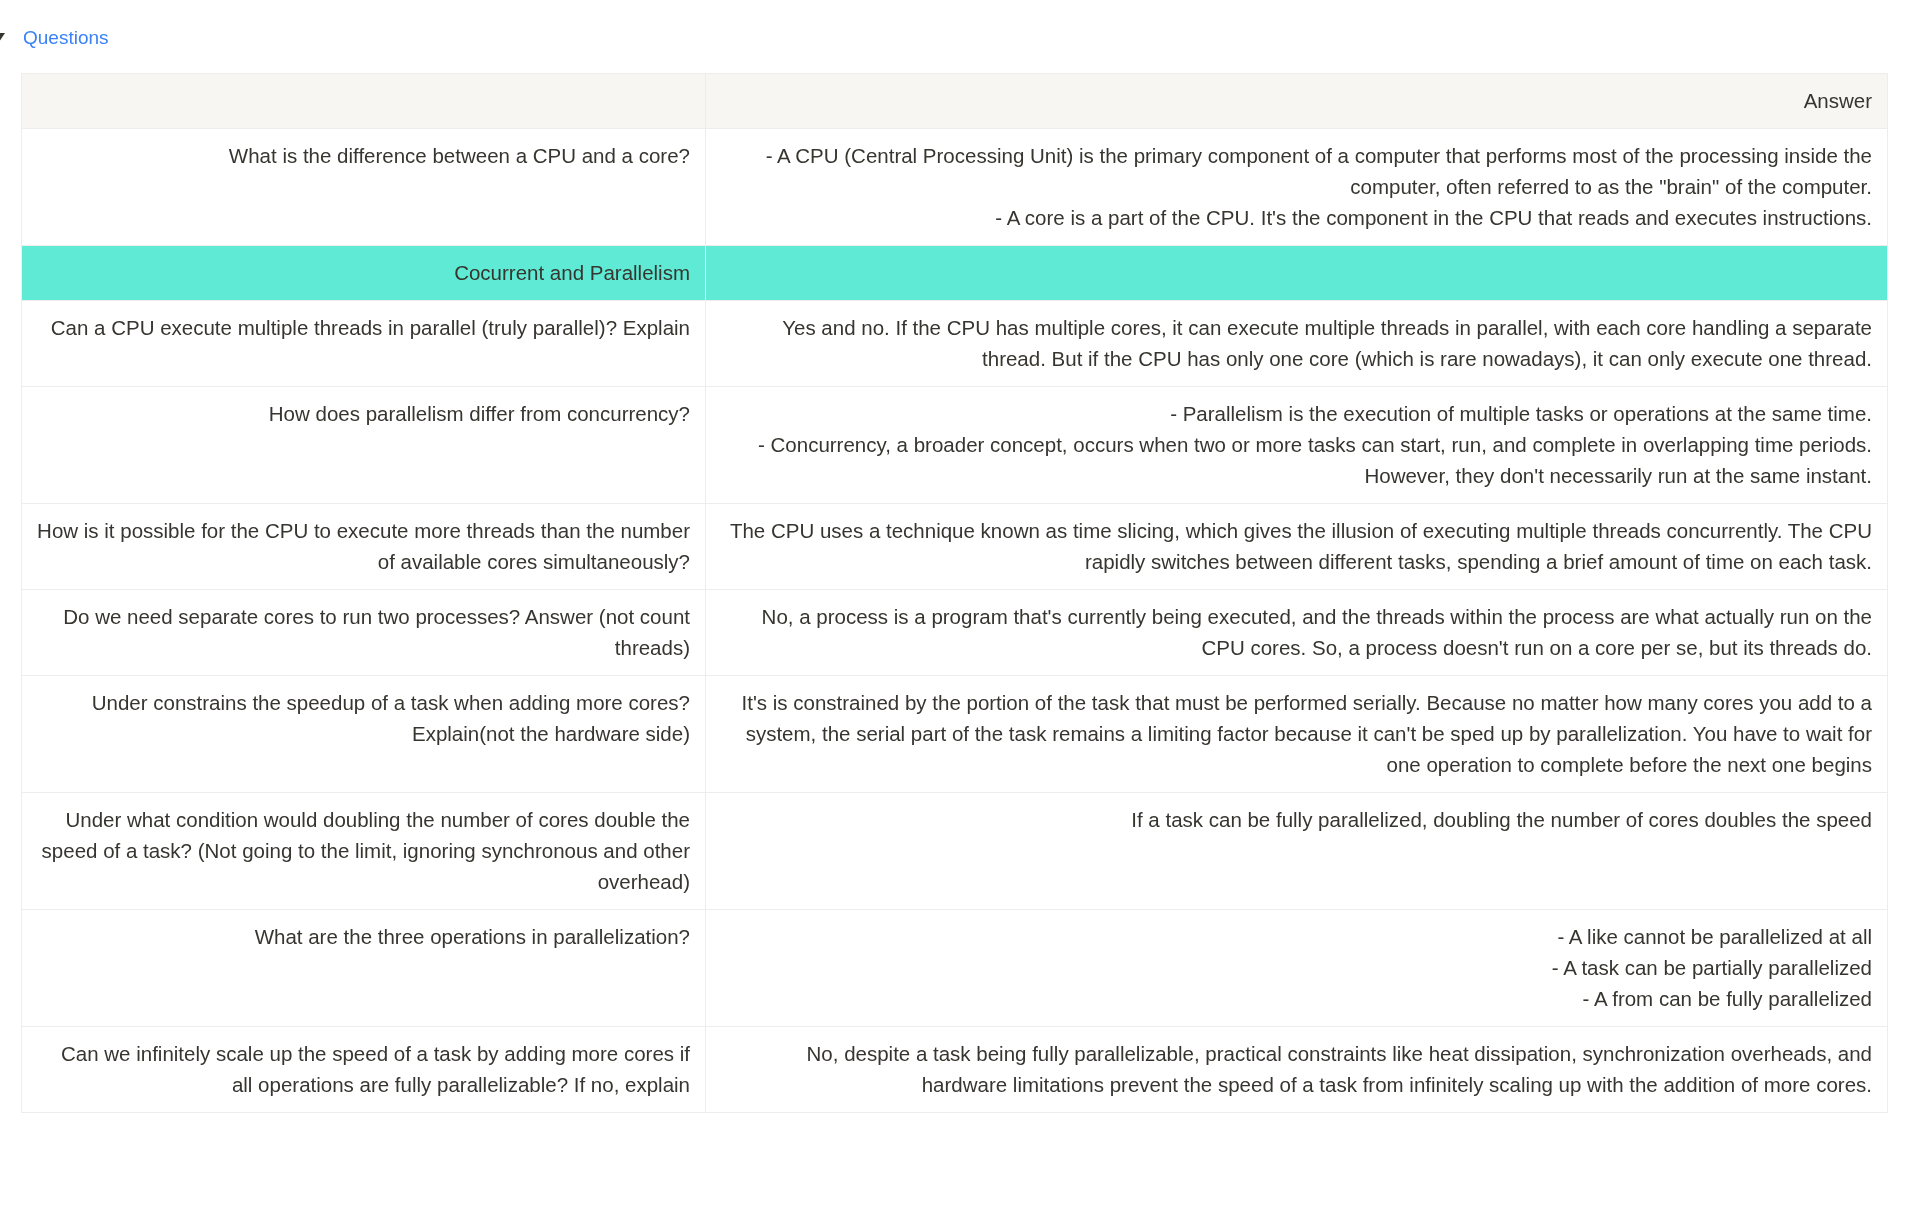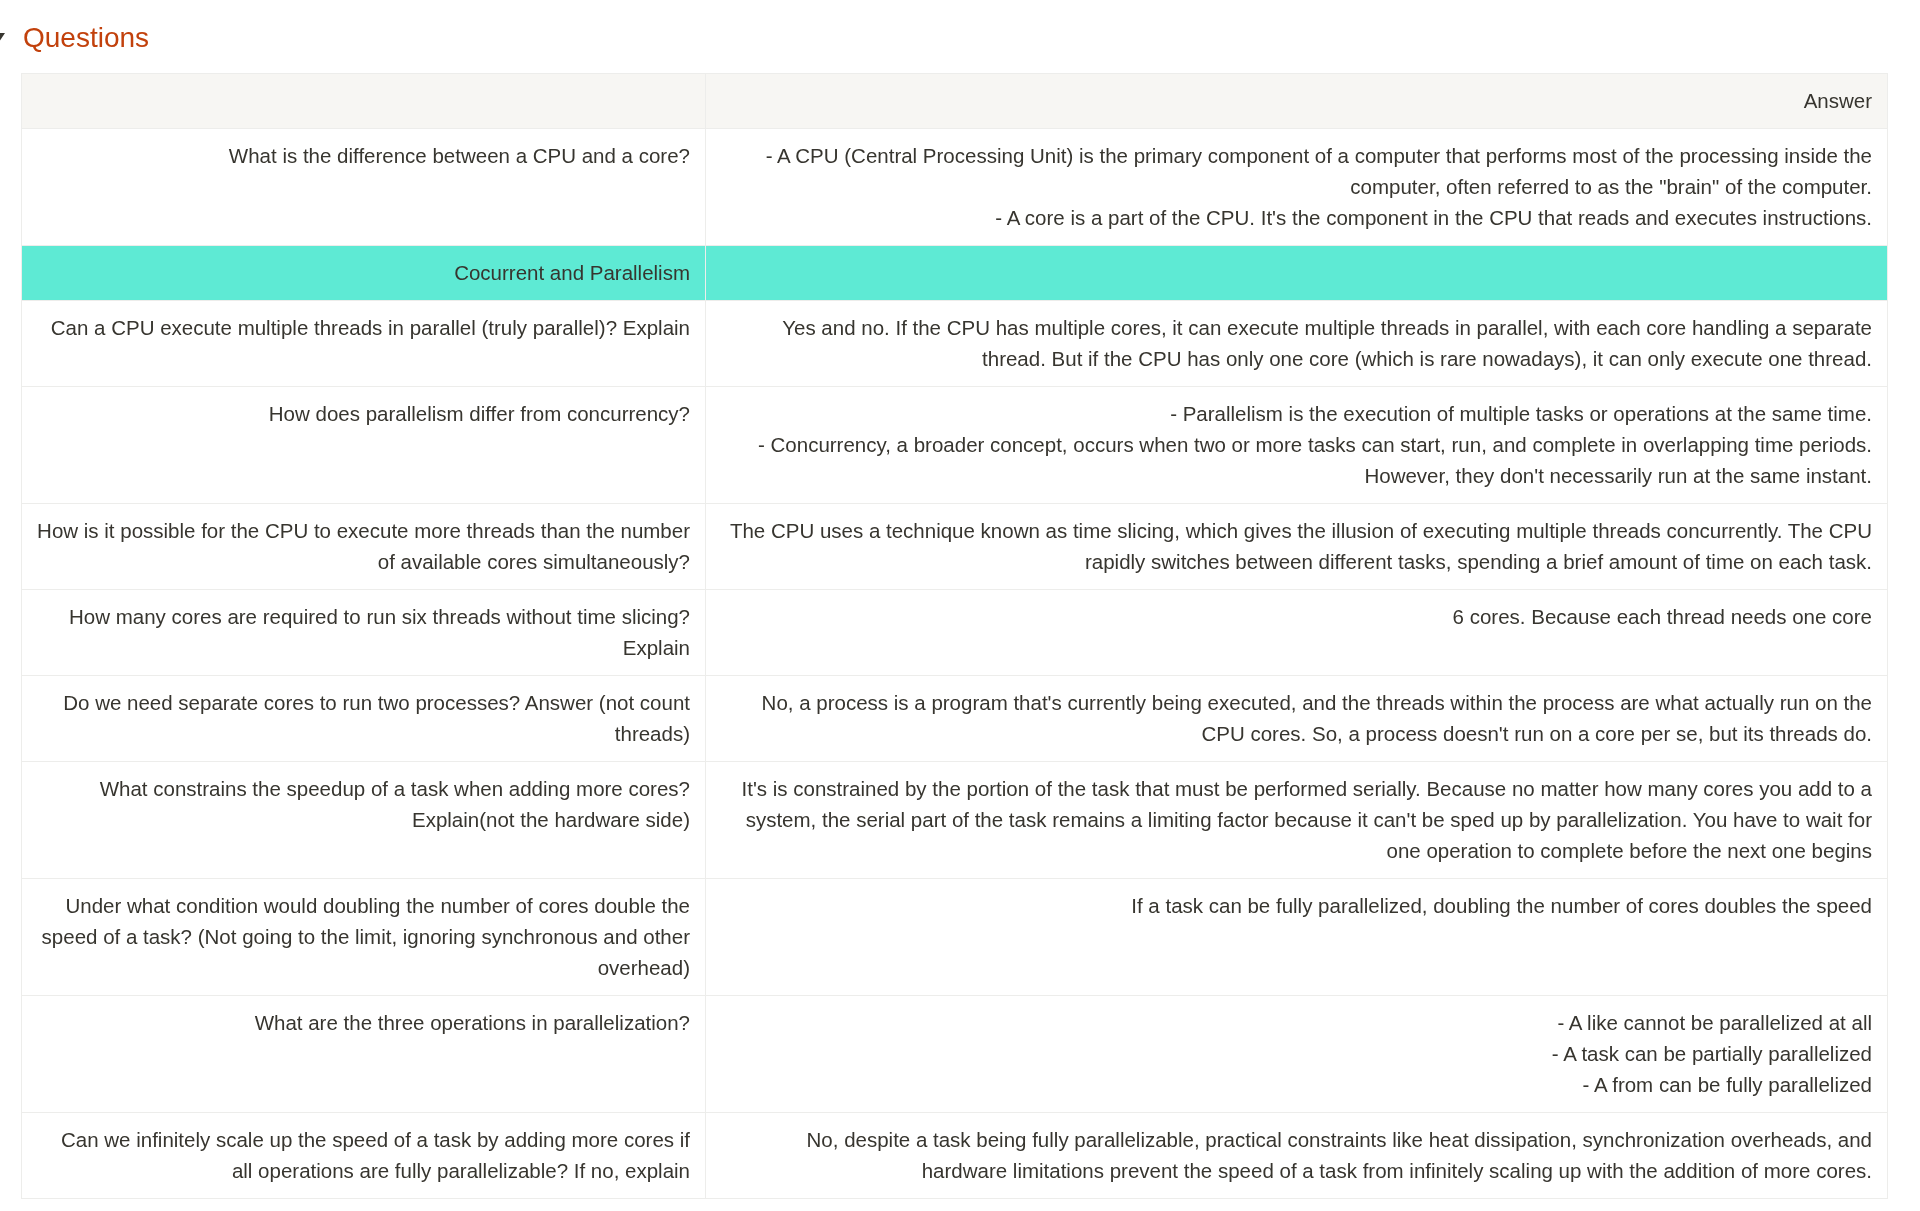--- a/index.html
+++ b/index.html
@@ -10,22 +10,22 @@
   .toggle-heading {
     position: absolute; left: 0; top: 18px; height: 40px;
     display: flex; align-items: center;
   }
   .toggle-arrow {
     position: absolute; left: -7px; top: 15px; width: 0; height: 0;
     border-left: 6px solid transparent; border-right: 6px solid transparent;
     border-top: 9px solid #37352f;
   }
   .toggle-title {
-    position: absolute; left: 23px; top: 0; font-size: 28px; line-height: 40px;
-    color: #c2410c; white-space: nowrap;
+    position: absolute; left: 23px; top: 0; font-size: 19px; line-height: 40px;
+    color: #3b82f6; white-space: nowrap;
   }
   table.qa {
     position: absolute; left: 21px; top: 73px;
     width: 1866px; border-collapse: collapse; table-layout: fixed;
   }
   table.qa col.c1 { width: 684px; }
   table.qa col.c2 { width: 1182px; }
   table.qa td, table.qa th {
     border: 1px solid #ededeb;
     padding: 11px 15px 12px 15px;
@@ -81,33 +81,27 @@
           <span class="line">- Concurrency, a broader concept, occurs when two or more tasks can start, run, and complete in overlapping time periods. However, they don't necessarily run at the same instant.</span>
         </td>
       </tr>
       <tr class="qa-row">
         <td>How is it possible for the CPU to execute more threads than the number of available cores simultaneously?</td>
         <td>
           <span class="line">The CPU uses a technique known as time slicing, which gives the illusion of executing multiple threads concurrently. The CPU rapidly switches between different tasks, spending a brief amount of time on each task.</span>
         </td>
       </tr>
       <tr class="qa-row">
-        <td>How many cores are required to run six threads without time slicing? Explain</td>
-        <td>
-          <span class="line">6 cores. Because each thread needs one core</span>
-        </td>
-      </tr>
-      <tr class="qa-row">
         <td>Do we need separate cores to run two processes? Answer (not count threads)</td>
         <td>
           <span class="line">No, a process is a program that's currently being executed, and the threads within the process are what actually run on the CPU cores. So, a process doesn't run on a core per se, but its threads do.</span>
         </td>
       </tr>
       <tr class="qa-row">
-        <td>What constrains the speedup of a task when adding more cores? Explain(not the hardware side)</td>
+        <td>Under constrains the speedup of a task when adding more cores? Explain(not the hardware side)</td>
         <td>
           <span class="line">It's is constrained by the portion of the task that must be performed serially. Because no matter how many cores you add to a system, the serial part of the task remains a limiting factor because it can't be sped up by parallelization. You have to wait for one operation to complete before the next one begins</span>
         </td>
       </tr>
       <tr class="qa-row">
         <td>Under what condition would doubling the number of cores double the speed of a task? (Not going to the limit, ignoring synchronous and other overhead)</td>
         <td>
           <span class="line">If a task can be fully parallelized, doubling the number of cores doubles the speed</span>
         </td>
       </tr>

